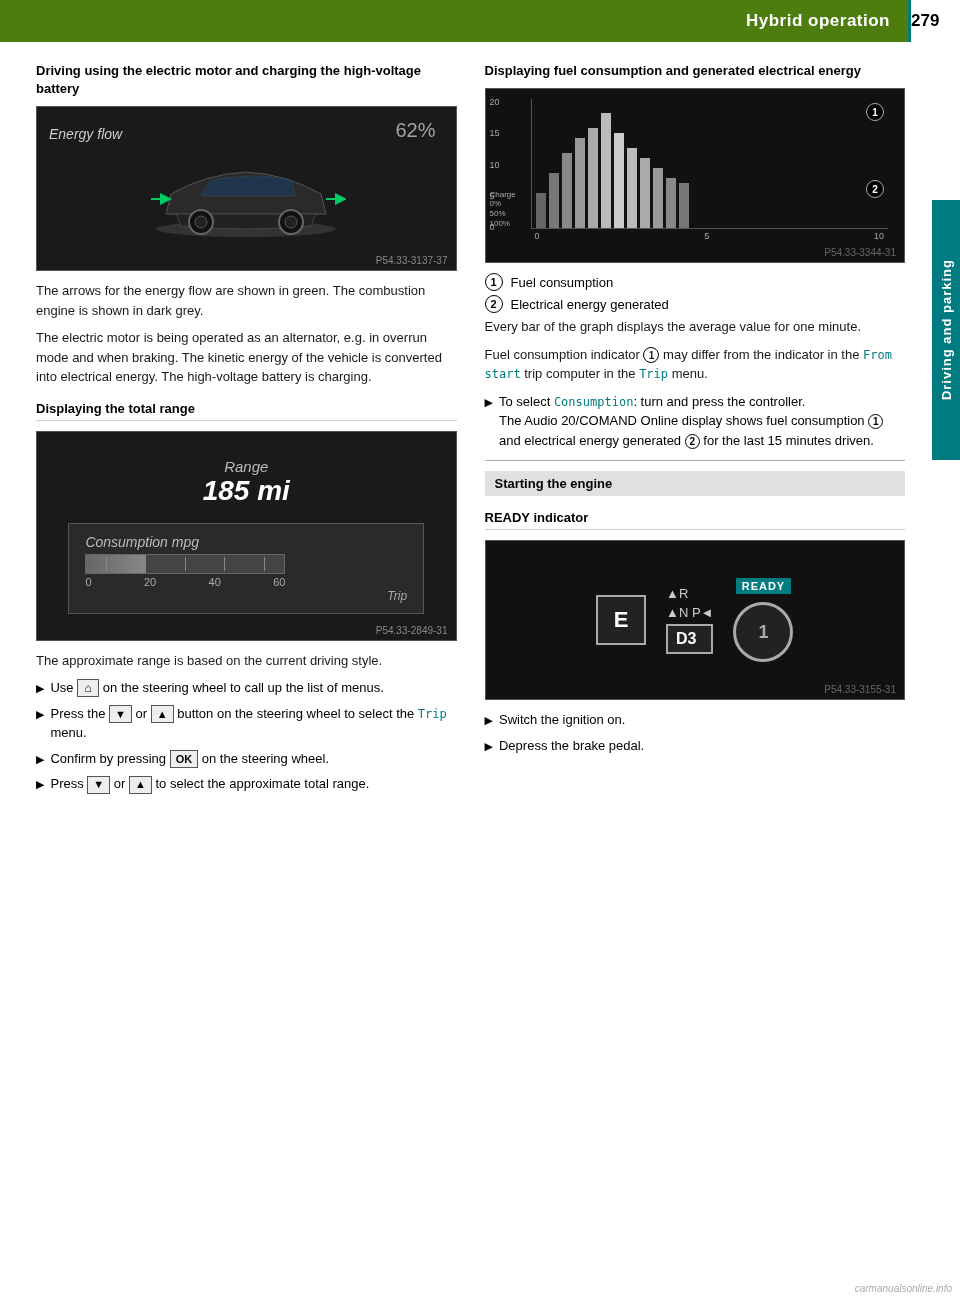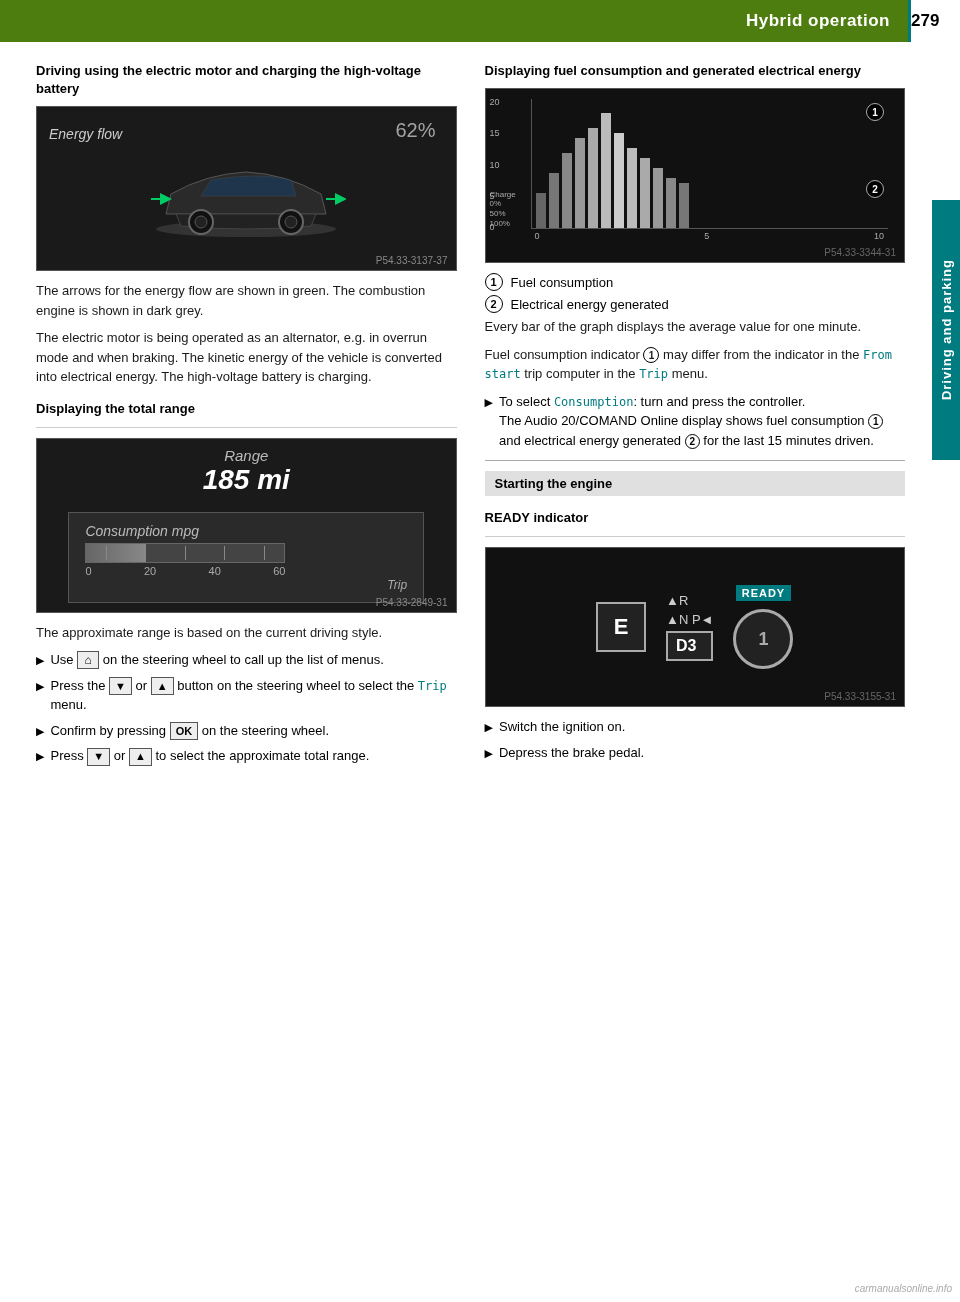--- a/index.html
+++ b/index.html
@@ -102,21 +102,21 @@
       border: 1px solid #555;
       margin-bottom: 10px;
       position: relative;
       overflow: hidden;
     }
     .img-box-energy {
       height: 165px;
       width: 100%;
     }
     .img-box-range {
-      height: 175px;
+      height: 210px;
       width: 100%;
     }
     .img-box-fuel {
       height: 175px;
       width: 100%;
       background: #111;
     }
     .img-box-ready {
       height: 160px;
       width: 100%;
@@ -290,21 +290,21 @@
       font-family: monospace;
       font-size: 12px;
       color: #007b7f;
     }
 
     
     .subsection-title {
       font-weight: bold;
       font-size: 13px;
       border-bottom: 1px solid #ccc;
-      padding-bottom: 11px;
+      padding-bottom: 4px;
       margin-bottom: 10px;
       margin-top: 14px;
     }
 
     
     .callout-item {
       display: flex;
       align-items: center;
       gap: 8px;
       margin-bottom: 4px;

